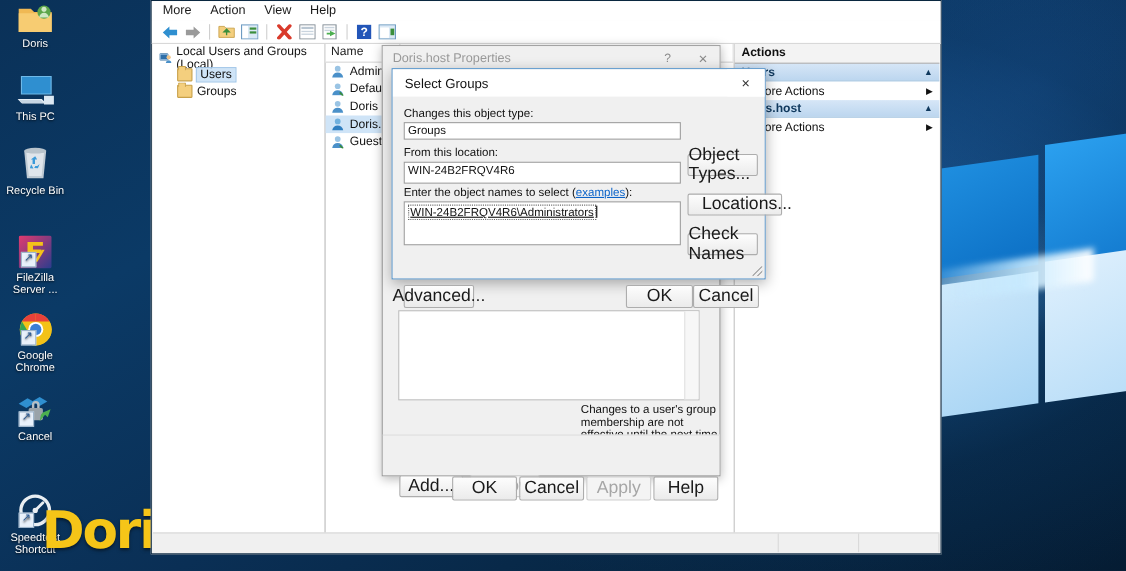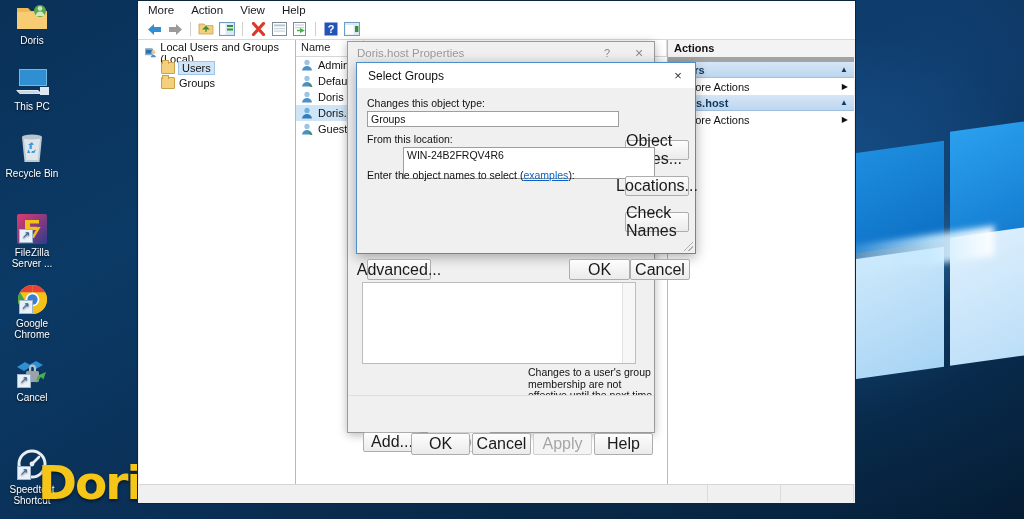--- a/index.html
+++ b/index.html
@@ -58,21 +58,21 @@
   .sel-fold{background:#cfe4f7;outline:1px solid #9fc5e8;}
 
   #listpane{flex:1;border-right:1px solid #b9b9b9;display:flex;flex-direction:column;min-width:0;}
   #lhdr{height:16px;background:#fff;border-bottom:1px solid #d6d6d6;display:flex;font-size:11px;color:#222;}
   #lhdr div{padding:1px 0 0 5px;border-right:1px solid #dcdcdc;box-sizing:border-box;}
   .lrow{height:16px;display:flex;align-items:center;gap:4px;padding-left:5px;font-size:11px;color:#111;}
   .lrow.sel{background:#cfe4f7;}
   .usericon{width:13px;height:12px;position:relative;}
 
   #actions{width:186px;background:#fff;font-size:11px;}
-  #ahdr{height:15px;background:#f3f3f3;border-bottom:5px solid #a3a3a3;font-weight:bold;font-size:11px;
+  #ahdr{height:15px;background:#f3f3f3;border-bottom:1px solid #a3a3a3;font-weight:bold;font-size:11px;
     color:#111;padding:2px 0 0 6px;}
   .asec{height:15px;background:linear-gradient(#d6e6f7,#bcd6ef);border-bottom:1px solid #9fc0de;
     display:flex;align-items:center;justify-content:space-between;padding:0 6px;font-weight:bold;color:#10395e;font-size:11px;}
   .aitem{height:17px;display:flex;align-items:center;justify-content:space-between;padding:0 6px 0 18px;color:#111;}
 
   #statusbar{position:absolute;left:1px;right:1px;bottom:1px;height:17px;background:#f0f0f0;
     border-top:1px solid #d6d6d6;display:flex;}
   #statusbar .sseg{border-right:1px solid #dadada;height:100%;}
 
   
@@ -443,27 +443,30 @@
     <div id="sg-close">×</div>
   </div>
 
   <div id="sg-body">
 
     <div class="lbl" style="left:10px;top:9px;">Changes this object type:</div>
     <div class="tbox" style="left:10px;top:23px;width:252px;height:16px;">Groups</div>
     <div class="dbtn" style="position:absolute;left:268px;top:22px;width:62px;height:18px;">Object Types...</div>
 
     <div class="lbl" style="left:10px;top:45px;">From this location:</div>
-    <div class="tbox" style="left:10px;top:59px;width:252px;height:32px;margin-left:36px;">WIN-24B2FRQV4R6</div>
-    <div class="dbtn" style="position:absolute;left:268px;top:58px;width:62px;height:18px;">Locations...</div>
+    <div class="tbox" style="left:10px;top:59px;width:252px;height:20px;">WIN-24B2FRQV4R6</div>
+    <div class="dbtn" style="position:absolute;left:268px;top:58px;width:62px;height:18px;padding-left:22px;">Locations...</div>
 
     <div class="lbl" style="left:10px;top:81px;">
       <span>Enter the object names to select (</span><span style="color:#0a63c9;text-decoration:underline;">examples</span><span>):</span>
     </div>
 
+    <div class="tbox" style="left:10px;top:95px;width:252px;height:40px;padding-top:2px;">
+      <span class="objname">WIN-24B2FRQV4R6\Administrators</span><span class="caret"></span>
+    </div>
     <div class="dbtn" style="position:absolute;left:268px;top:94px;width:62px;height:18px;">Check Names</div>
 
     <div class="dbtn" style="position:absolute;left:10px;top:141px;width:62px;height:19px;">Advanced...</div>
     <div class="dbtn" style="position:absolute;left:212px;top:141px;width:59px;height:19px;">OK</div>
     <div class="dbtn" style="position:absolute;left:273px;top:141px;width:58px;height:19px;">Cancel</div>
 
     <div id="sg-grip"></div>
   </div>
 </div>
 

